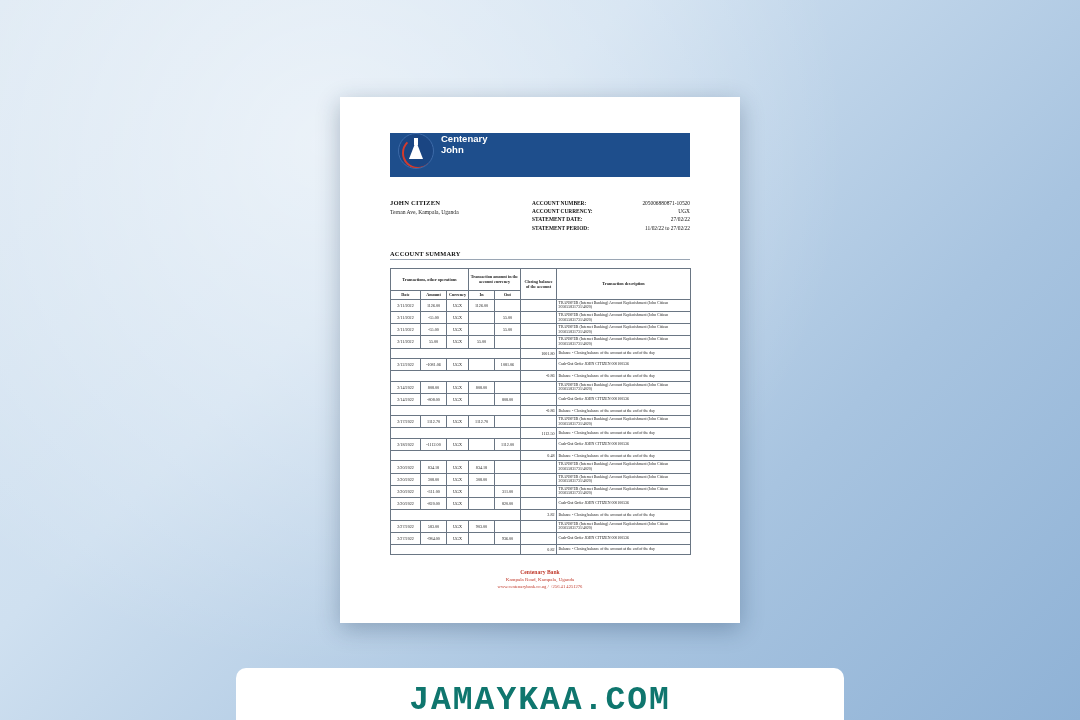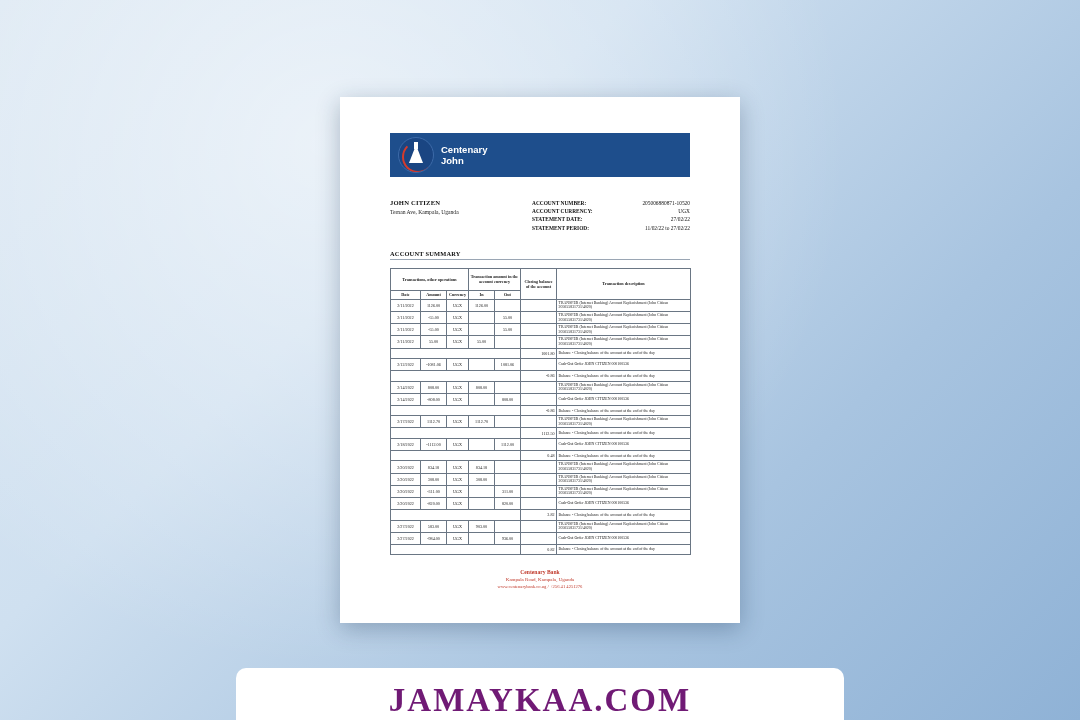--- a/index.html
+++ b/index.html
@@ -45,21 +45,20 @@
     top: 36px;
     width: 300px;
   }
 
   
   .bank-bar {
     width: 300px;
     height: 44px;
     background: #1e4e8c;
     display: flex;
-    align-items: center;
     padding-left: 8px;
     box-sizing: border-box;
   }
   .bank-logo {
     width: 34px;
     height: 34px;
     border-radius: 50%;
     background: #1a4582;
     border: 1px solid #3c6aa8;
     position: relative;
@@ -207,25 +206,25 @@
     top: 668px;
     width: 608px;
     height: 64px;
     background: #ffffff;
     border-radius: 10px 10px 0 0;
     display: flex;
     align-items: center;
     justify-content: center;
   }
   .wm-text {
-    font-family: Liberation Serif, serif;
+    font-family: Liberation Mono, monospace;
     font-weight: bold;
     font-size: 33px;
     letter-spacing: 2px;
-    color: #701a75;
+    color: #0f766e;
   }
 </style>
 </head>
 <body>
 
 <div class="canvas">
 
   <div class="sheet">
     <div class="sheet-inner">
 

